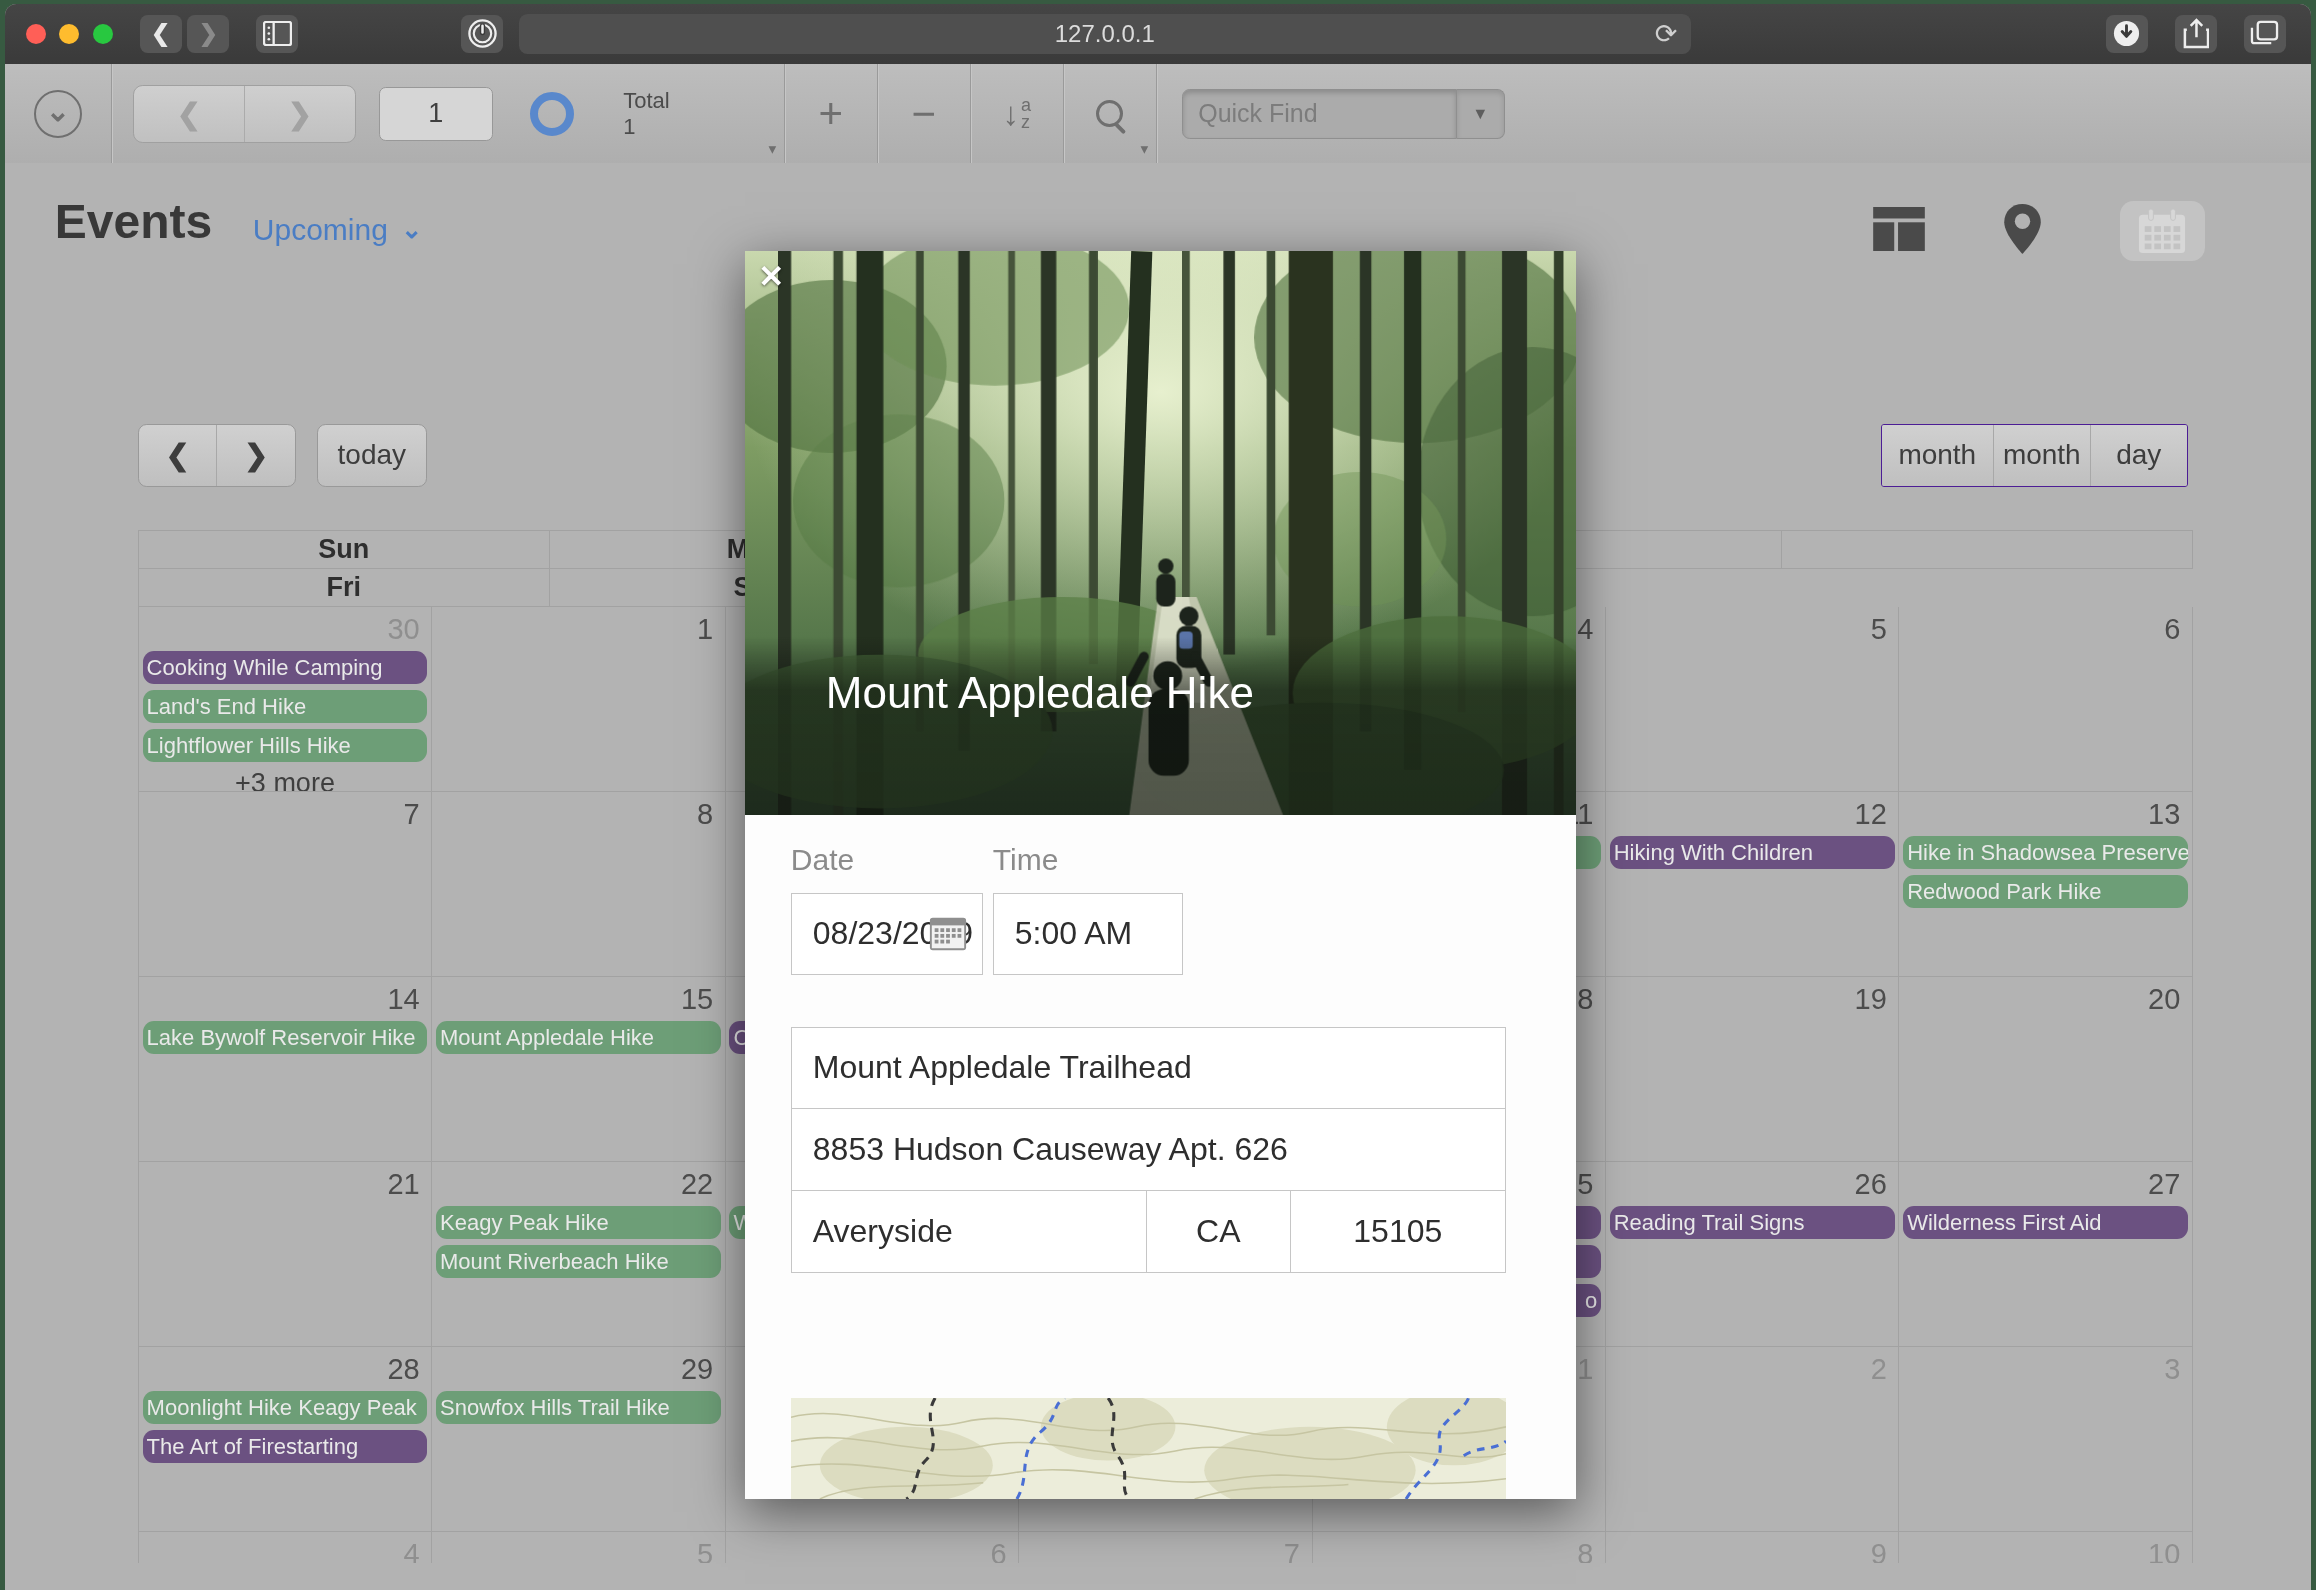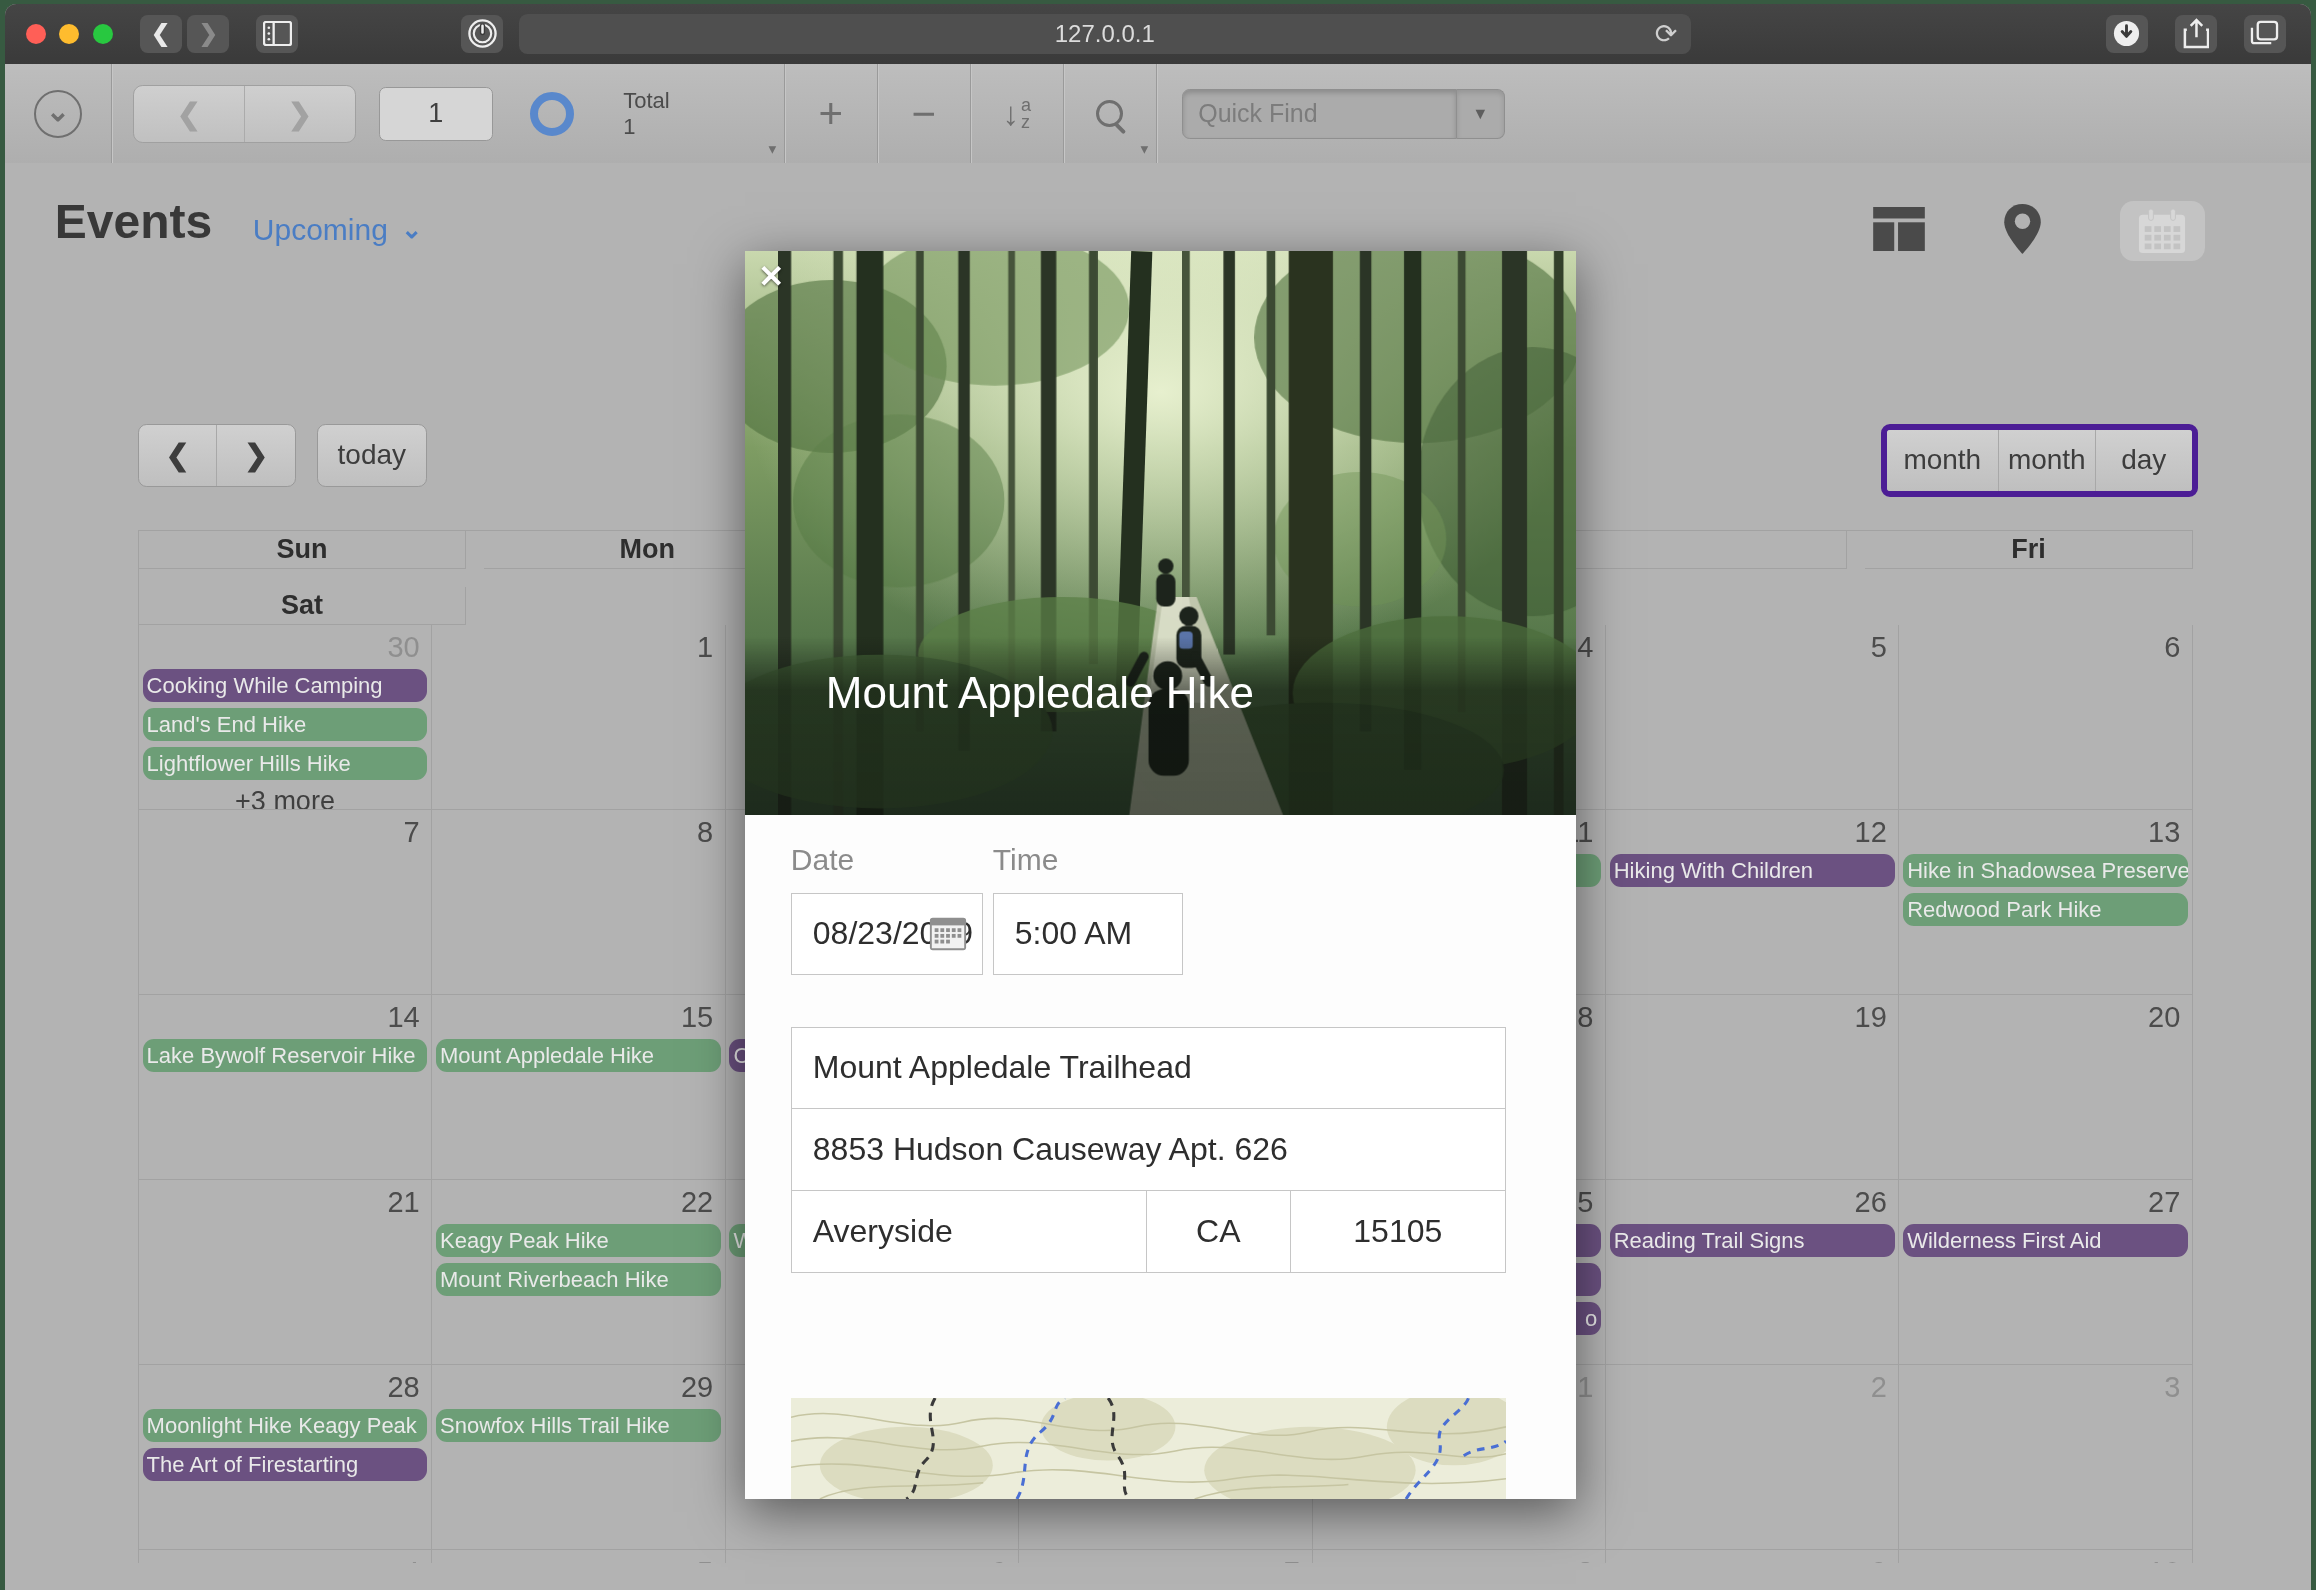--- a/index.html
+++ b/index.html
@@ -116,34 +116,34 @@
   .nav-arrows div{flex:1;display:flex;align-items:center;justify-content:center;
     font-size:29px;font-weight:bold;color:#3d3d3d;}
   .nav-arrows div:first-child{border-right:1px solid #a8a8a8;}
   .today-btn{
     position:absolute;left:312px;top:261px;width:108px;height:61px;
     background:linear-gradient(#d0d0d0,#bfbfbf);border:1px solid #999;border-radius:8.6px;
     display:flex;align-items:center;justify-content:center;font-size:28px;color:#3d3d3d;
   }
   .views{
     position:absolute;left:1876px;top:261px;display:flex;height:61px;
-    border:6px solid #4c1d95;border-radius:9px;overflow:hidden;
+    border:1px solid #4c1d95;border-radius:3px;overflow:hidden;
   }
   .views div{
     width:96px;display:flex;align-items:center;justify-content:center;
     font-size:28px;color:#3d3d3d;background:linear-gradient(#d0d0d0,#bfbfbf);
   }
   .views div + div{border-left:1px solid #a8a8a8;}
   .views div.v-month{width:111px;}
   
   .cal{
     position:absolute;left:133px;top:367px;width:2054px;height:1032px;
     border-left:1px solid #a2a2a2;border-top:1px solid #a2a2a2;overflow:hidden;
   }
-  .cal-head{display:grid;grid-template-columns:repeat(6,1fr);gap:18px;}
+  .cal-head{display:grid;grid-template-columns:repeat(5,1fr);}
   .cal-head .hcell{
     height:37px;border-right:1px solid #a2a2a2;border-bottom:1px solid #a2a2a2;
     display:flex;align-items:center;justify-content:center;
     font-weight:bold;font-size:27px;color:#2e2e2e;
   }
   .cal-body{display:grid;grid-template-columns:repeat(7,1fr);grid-auto-rows:185px;}
   .cell{border-right:1px solid #a2a2a2;border-bottom:1px solid #a2a2a2;overflow:hidden;}
   .dnum{text-align:right;padding:5.8px 11.5px 3.8px 0;font-size:29px;color:#4c4c4c;height:35px;}
   .dnum.other{color:#8f8f8f;}
   .evt{

